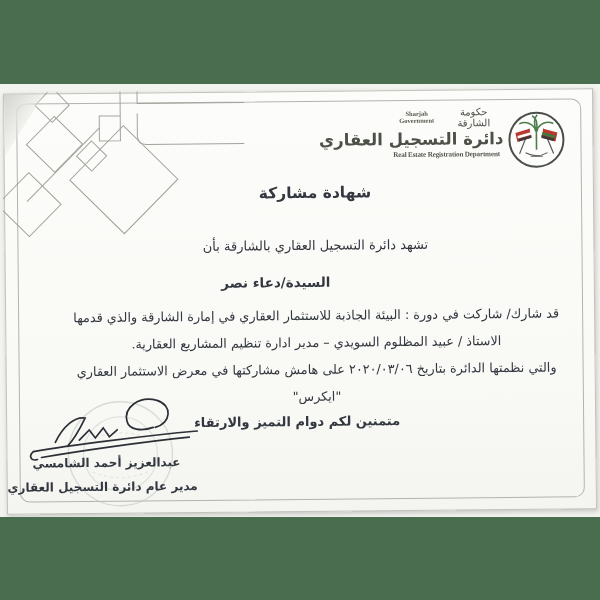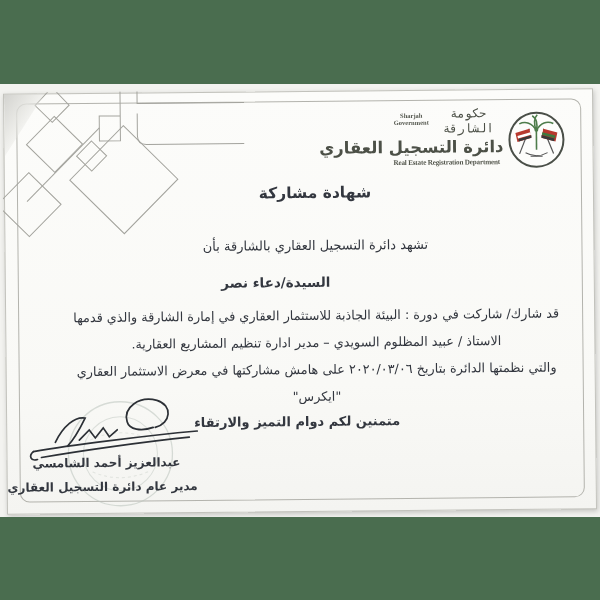--- a/index.html
+++ b/index.html
@@ -31,21 +31,21 @@
     clip-path:polygon(0 0,100% 0,0 100%);
     opacity:.8;
   }
   .pattern{position:absolute;left:-2px;top:-2px;}
   
   .logo-text{
     position:absolute;left:385px;top:16px;width:114px;text-align:center;color:#4c5047;
   }
   .logo-row1{display:flex;justify-content:space-between;align-items:baseline;direction:ltr;}
   .logo-gov-en{font-family:"Liberation Serif",serif;font-weight:bold;font-size:6.5px;color:#55584f;}
-  .logo-gov-ar{font-size:12px;direction:rtl;font-family:Liberation Mono, monospace;}
+  .logo-gov-ar{font-size:10px;direction:rtl;}
   .logo-dept-ar{font-size:16.5px;font-weight:bold;direction:rtl;margin-top:1px;letter-spacing:-0.5px;white-space:nowrap;}
   .logo-dept-en{font-family:"Liberation Serif",serif;font-weight:bold;font-size:7.2px;letter-spacing:-0.2px;margin-top:2px;white-space:nowrap;color:#55584f;}
   .emblem{position:absolute;left:502px;top:20px;}
   
   .ar{direction:rtl;white-space:nowrap;}
   .cert-title{
     position:absolute;left:30px;top:92px;width:560px;text-align:center;
     font-size:15.5px;font-weight:bold;
   }
   .intro-line{

